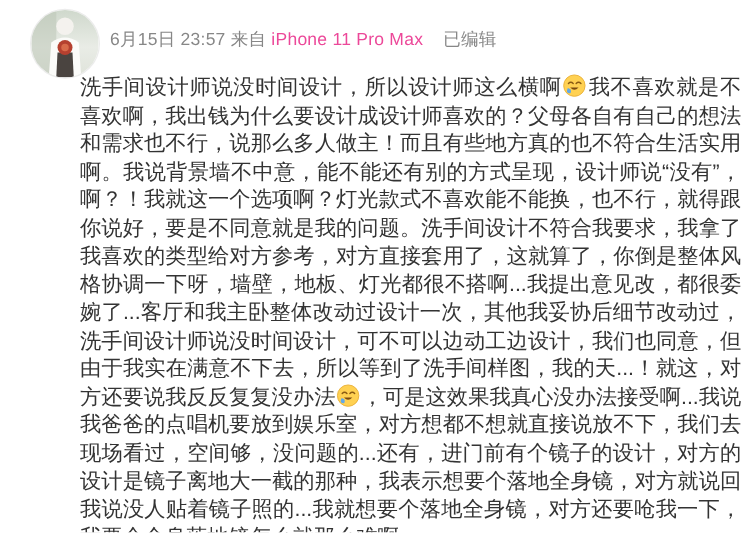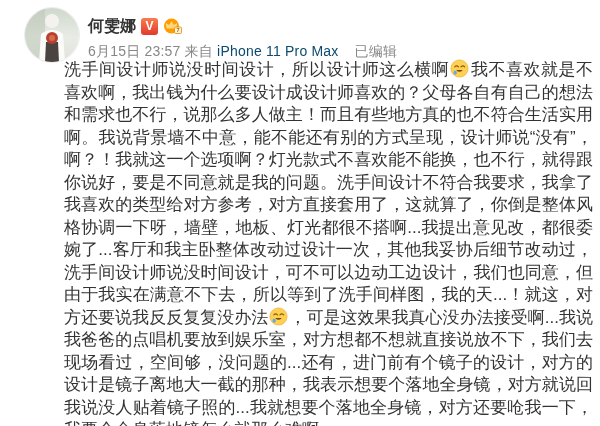--- a/index.html
+++ b/index.html
@@ -27,21 +27,21 @@
     background:linear-gradient(180deg,#f97c50,#e23a2d);
     color:#ffffff;font-size:12px;font-weight:700;
     display:flex;align-items:center;justify-content:center;
     line-height:1;
   }
   .vip-icon{display:inline-flex;align-items:flex-end;}
   .meta-row{
     margin-top:7px;font-size:14px;color:#878787;
     white-space:nowrap;letter-spacing:0.2px;
   }
-  .meta-row .source{color:#0c4a6e;cursor:pointer;}
+  .meta-row .source{color:#ec4899;cursor:pointer;}
   .meta-row .edited{margin-left:12px;color:#878787;font-family:Liberation Mono, monospace;}
   .body-text{
     position:absolute;left:64px;top:59px;width:529px;
     font-size:17px;line-height:22.5px;color:#333333;
     text-align:justify;word-break:break-all;
   }
   .inline-emoji{
     display:inline-block;width:19px;height:19px;
     vertical-align:-3px;margin:0 1px;
   }
@@ -64,32 +64,20 @@
       <rect x="0" y="0" width="20" height="54" fill="#b9c4b4" opacity="0.5"></rect>
       <ellipse cx="27" cy="13" rx="7" ry="7" fill="#f4f2ee"></ellipse>
       <path d="M14 54 L16 26 Q27 18 38 26 L40 54 Z" fill="#fbfbf9"></path>
       <path d="M20 54 L21 34 L33 34 L34 54 Z" fill="#4a4440"></path>
       <circle cx="27" cy="30" r="6" fill="#b5402f"></circle>
       <circle cx="27" cy="30" r="3" fill="#d86a4a"></circle>
     </svg>
   </div>
 
   <div class="header-info">
-    <div class="name-row">
-      <span class="username">何雯娜</span>
-      <span class="v-badge">V</span>
-      <span class="vip-icon">
-        <svg width="19" height="16" viewBox="0 0 19 16">
-          <circle cx="8.5" cy="8" r="7.5" fill="#ff9d00"></circle>
-          <path d="M3.5 10.5 L2.8 5 L6 7 L8.5 3.2 L11 7 L14.2 5 L13.5 10.5 Z" fill="#ffd77e"></path>
-          <rect x="11.5" y="9" width="7" height="6.5" rx="1.2" fill="#fff2d9" stroke="#d98c00" stroke-width="0.8"></rect>
-          <text x="15" y="14.3" font-size="5.5" font-weight="bold" fill="#9a6a00" text-anchor="middle" font-family="Liberation Sans, sans-serif">7</text>
-        </svg>
-      </span>
-    </div>
     <div class="meta-row">
       <span>6月15日 23:57</span>
       <span> </span>
       <span>来自</span>
       <span> </span>
       <span class="source">iPhone 11 Pro Max</span>
       <span class="edited">已编辑</span>
     </div>
   </div>
 

